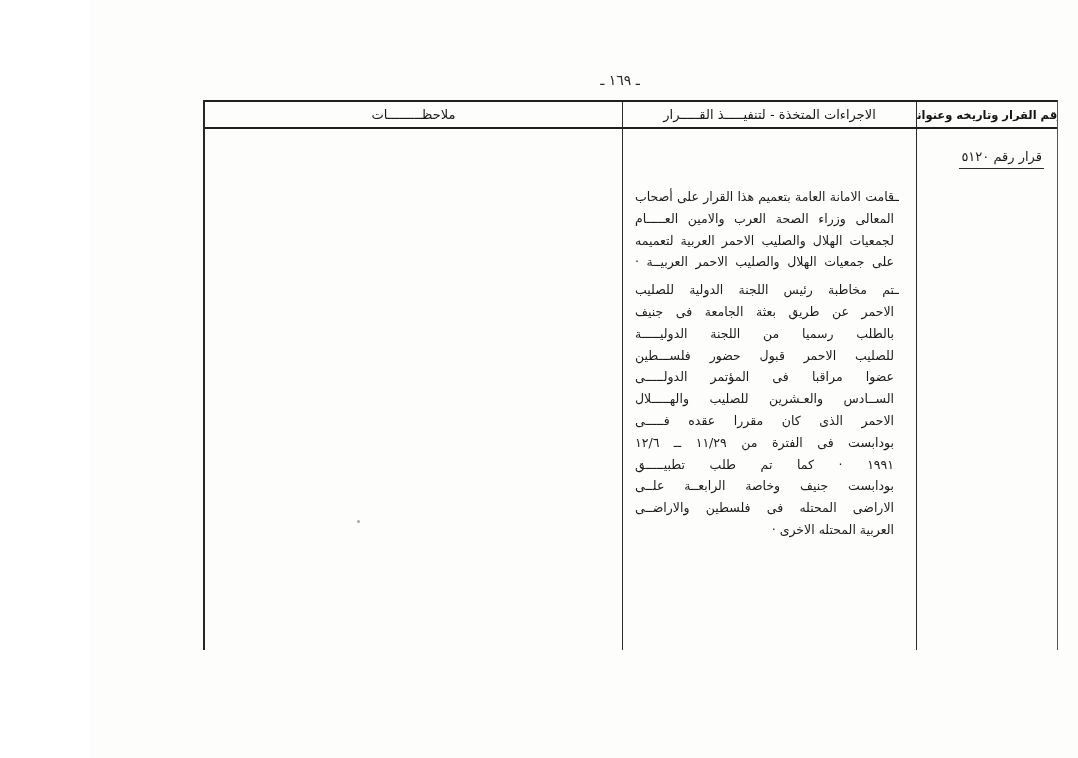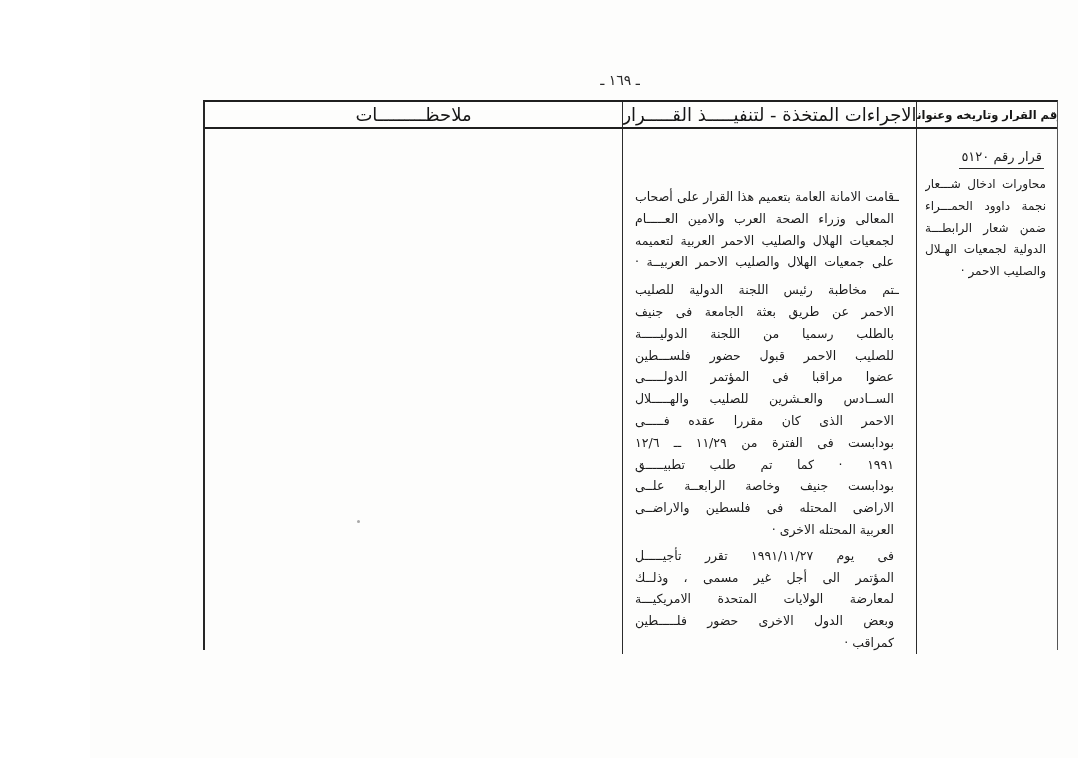--- a/index.html
+++ b/index.html
@@ -35,21 +35,21 @@
     border-right:1px solid #555;
     display:grid;
     grid-template-columns:141px 294px 1fr;
     grid-template-rows:27px 1fr;
     direction:rtl;
     box-sizing:border-box;
   }
   .hcell{
     border-bottom:2px solid #1f1f1f;
     display:flex;align-items:center;justify-content:center;
-    font-size:18px;
+    font-size:13px;
     white-space:nowrap;
     overflow:hidden;
     color:#161616;
   }
   .hcell.decision{font-size:11.5px;border-left:1.5px solid #2b2b2b;font-weight:bold;}
   .hcell.procedures{border-left:1.5px solid #2b2b2b;letter-spacing:.2px;}
   .bcell{box-sizing:border-box;}
   .bcell.decision{
     border-left:1.5px solid #2b2b2b;
     padding:0 11px 0 8px;
@@ -106,27 +106,20 @@
   <div class="page-number">ـ  ١٦٩  ـ</div>
 
   <div class="doc-table">
 
     <div class="hcell decision">رقم القرار وتاريخه وعنوانه</div>
     <div class="hcell procedures">الاجراءات المتخذة - لتنفيـــــذ القـــــرار</div>
     <div class="hcell notes">ملاحظـــــــــات</div>
 
     <div class="bcell decision">
       <span class="decision-number">قرار رقم ٥١٢٠</span>
-      <div class="decision-title">
-        <div class="line">محاورات ادخال شـــعار</div>
-        <div class="line">نجمة داوود الحمـــراء</div>
-        <div class="line">ضمن شعار الرابطـــة</div>
-        <div class="line">الدولية لجمعيات الهـلال</div>
-        <div class="line short">والصليب الاحمر ·</div>
-      </div>
     </div>
 
     <div class="bcell procedures">
 
       <div class="para para-1">
         <span class="dash">ــ</span>
         <div class="line">قامت الامانة العامة بتعميم هذا القرار على أصحاب</div>
         <div class="line">المعالى وزراء الصحة العرب والامين العـــــام</div>
         <div class="line">لجمعيات الهلال والصليب الاحمر العربية لتعميمه</div>
         <div class="line">على جمعيات الهلال والصليب الاحمر العربيــة ·</div>
@@ -141,28 +134,20 @@
         <div class="line">عضوا مراقبا فى المؤتمر الدولـــــى</div>
         <div class="line">الســادس والعـشرين للصليب والهـــــلال</div>
         <div class="line">الاحمر الذى كان مقررا عقده فـــــى</div>
         <div class="line">بودابست فى الفترة من ١١/٢٩ ــ ١٢/٦</div>
         <div class="line">١٩٩١ · كما تم طلب تطبيـــــق</div>
         <div class="line">بودابست جنيف وخاصة الرابعــة علــى</div>
         <div class="line">الاراضى المحتله فى فلسطين والاراضــى</div>
         <div class="line short">العربية المحتله الاخرى ·</div>
       </div>
 
-      <div class="para para-3">
-        <span class="dash"></span>
-        <div class="line">فى يوم ١٩٩١/١١/٢٧ تقرر تأجيـــــل</div>
-        <div class="line">المؤتمر الى أجل غير مسمى ، وذلــك</div>
-        <div class="line">لمعارضة الولايات المتحدة الامريكيـــة</div>
-        <div class="line">وبعض الدول الاخرى حضور فلـــــطين</div>
-        <div class="line short">كمراقب ·</div>
-      </div>
 
     </div>
 
     <div class="bcell notes"></div>
 
   </div>
 
   <div class="speck" style="left:267px;top:520px;"></div>
 
 </div>

